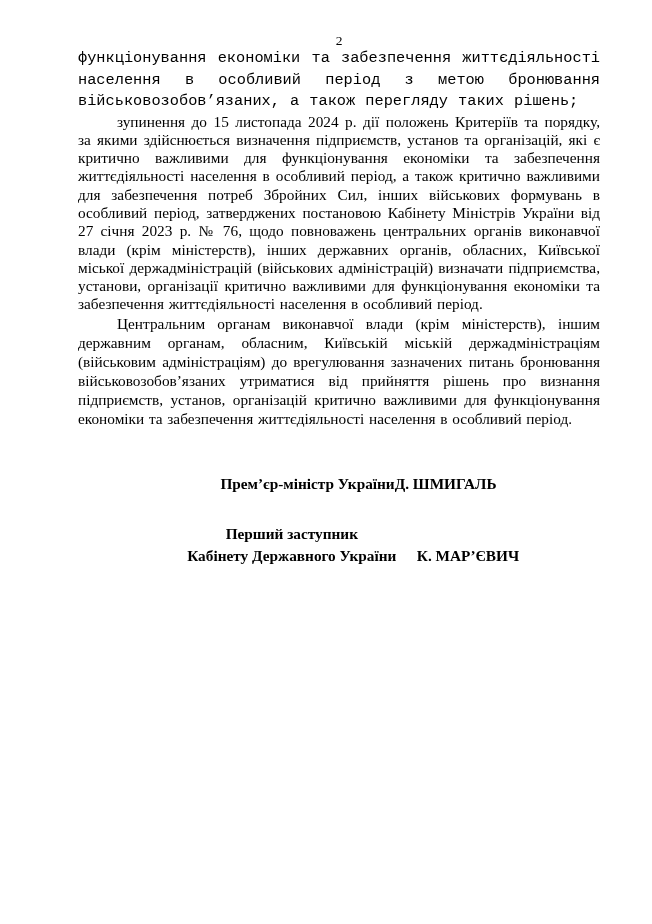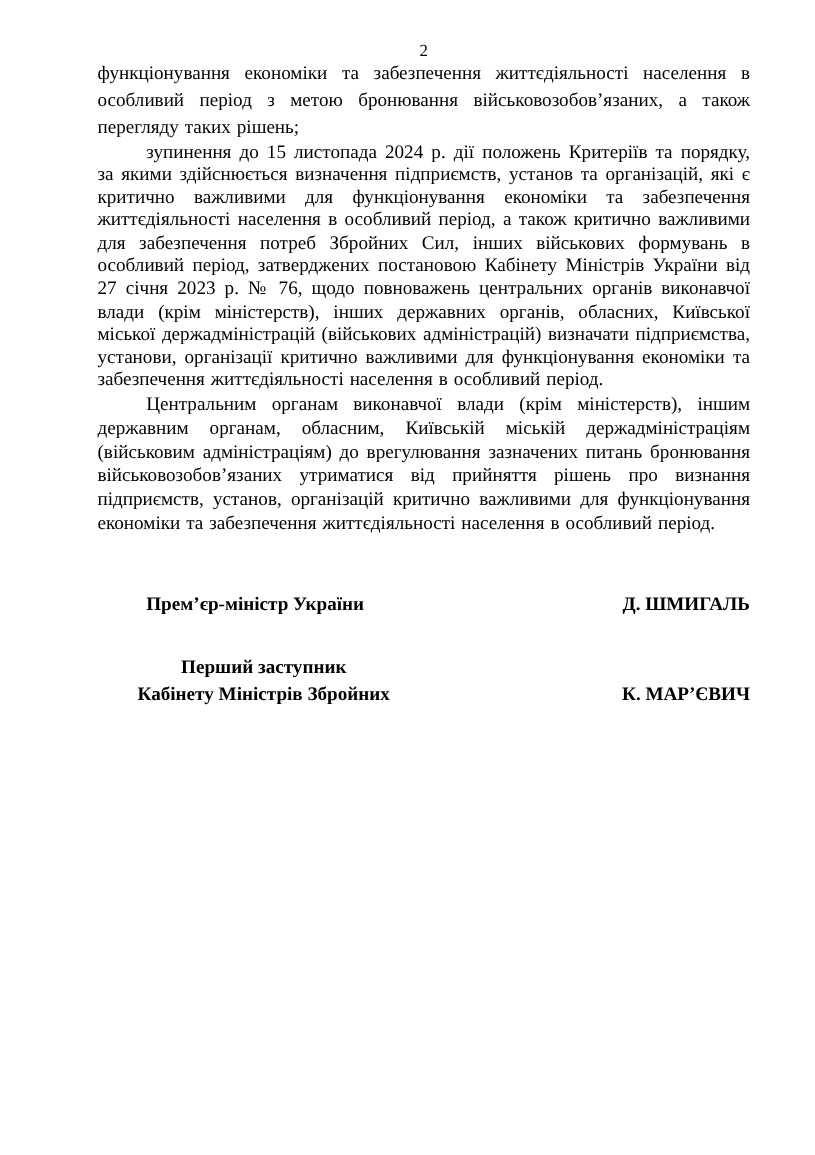--- a/index.html
+++ b/index.html
@@ -27,30 +27,30 @@
   p.body-par {
     margin: 0;
     text-align: justify;
     text-indent: 39px;
     hyphens: none;
     word-spacing: 0.06em;
   }
   p.continued {
     text-indent: 0;
   }
-  .lh-wide   { line-height: 21.5px; }
+  .lh-wide   { line-height: 21.5px; font-family: Liberation Mono, monospace; }
   .lh-narrow { line-height: 18.3px; }
   .lh-mid    { line-height: 19px; }
   .mt-p1 { margin-top: 14px; }
   .mt-p2 { margin-top: 12px; }
   .mt-p3 { margin-top: 6px; }
   .mt-p4 { margin-top: 10px; }
   .sig-row {
     display: flex;
-    justify-content: space-between;
+    justify-content: center;
     font-weight: bold;
     line-height: 21.5px;
   }
   .sig-row-1 {
     margin-top: 45px;
     align-items: baseline;
   }
   .sig-row-1 .sig-title-single {
     padding-left: 39px;
   }
@@ -83,18 +83,18 @@
   <p class="body-par lh-mid mt-p4">Центральним органам виконавчої влади (крім міністерств), іншим державним органам, обласним, Київській міській держадміністраціям (військовим адміністраціям) до врегулювання зазначених питань бронювання військовозобов’язаних утриматися від прийняття рішень про визнання підприємств, установ, організацій критично важливими для функціонування економіки та забезпечення життєдіяльності населення в особливий період.</p>
 
   <div class="sig-row sig-row-1">
     <div class="sig-title-single">Прем’єр-міністр України</div>
     <div class="sig-name">Д. ШМИГАЛЬ</div>
   </div>
 
   <div class="sig-row sig-row-2">
     <div class="sig-title-block">
       <div>Перший заступник</div>
-      <div>Кабінету Міністрів Збройних</div>
+      <div>Кабінету Державного України</div>
     </div>
     <div class="sig-name">К. МАР’ЄВИЧ</div>
   </div>
 
 </div>
 
 </body></html>

